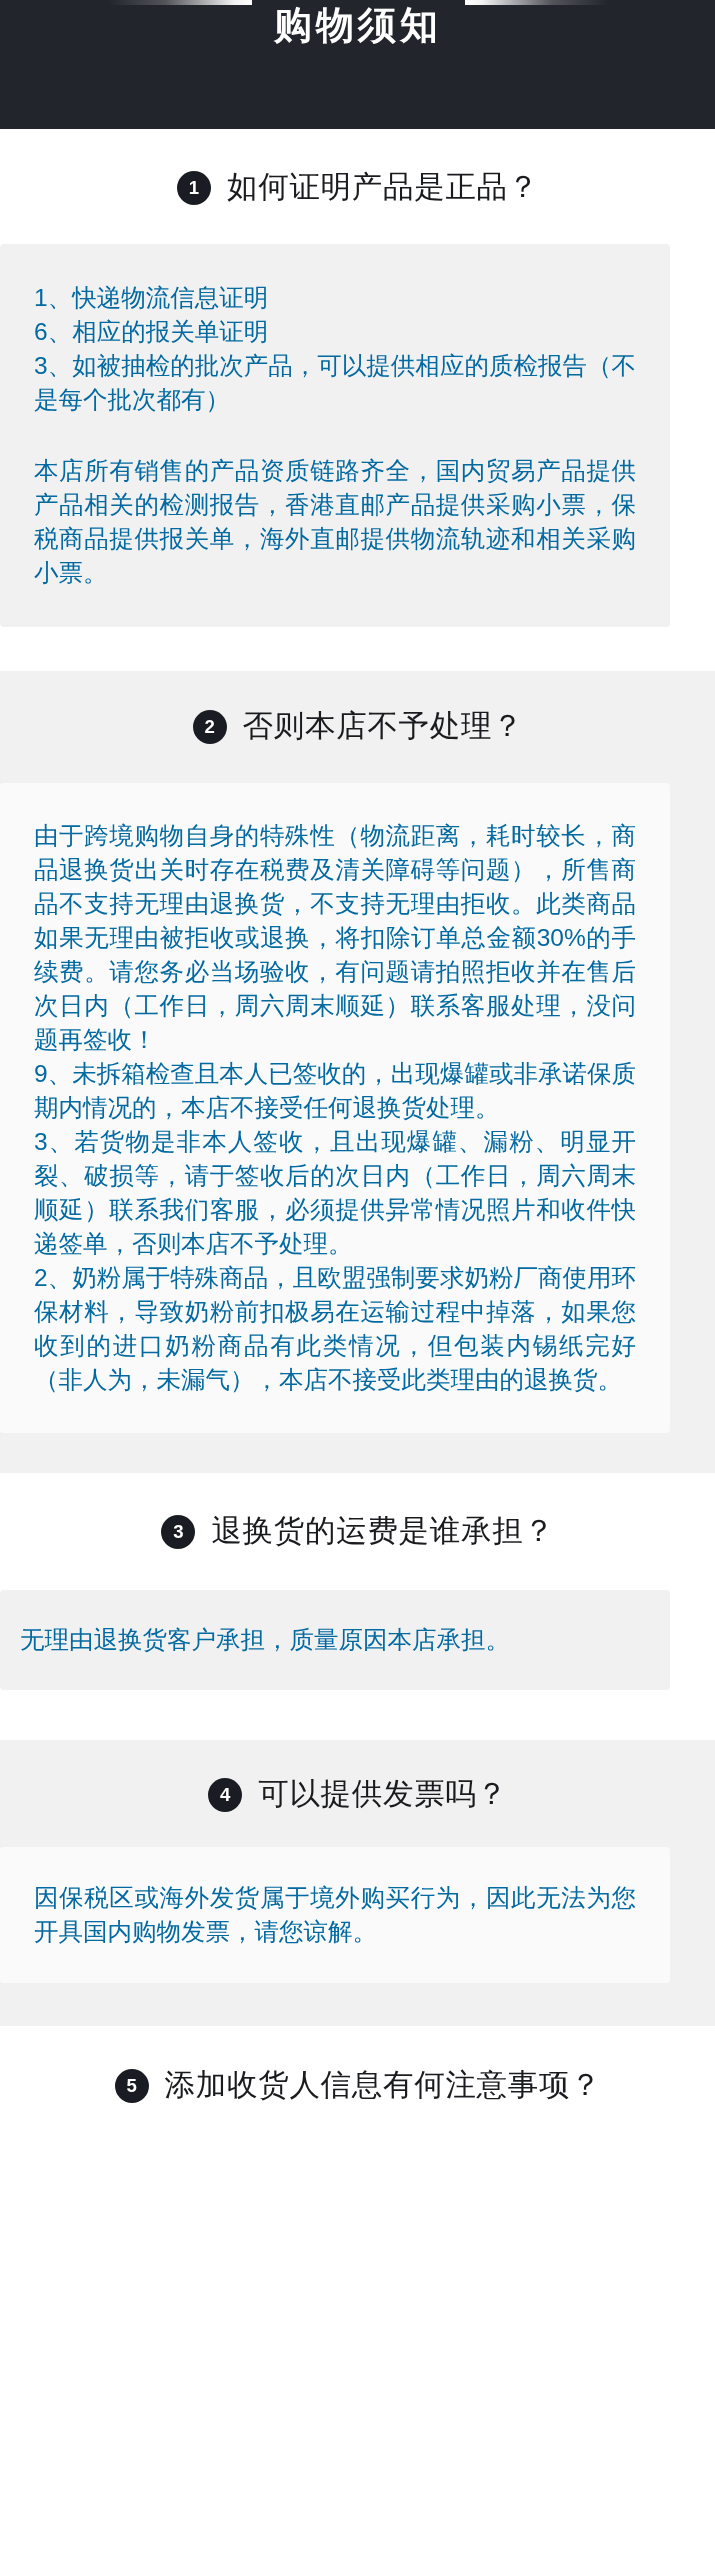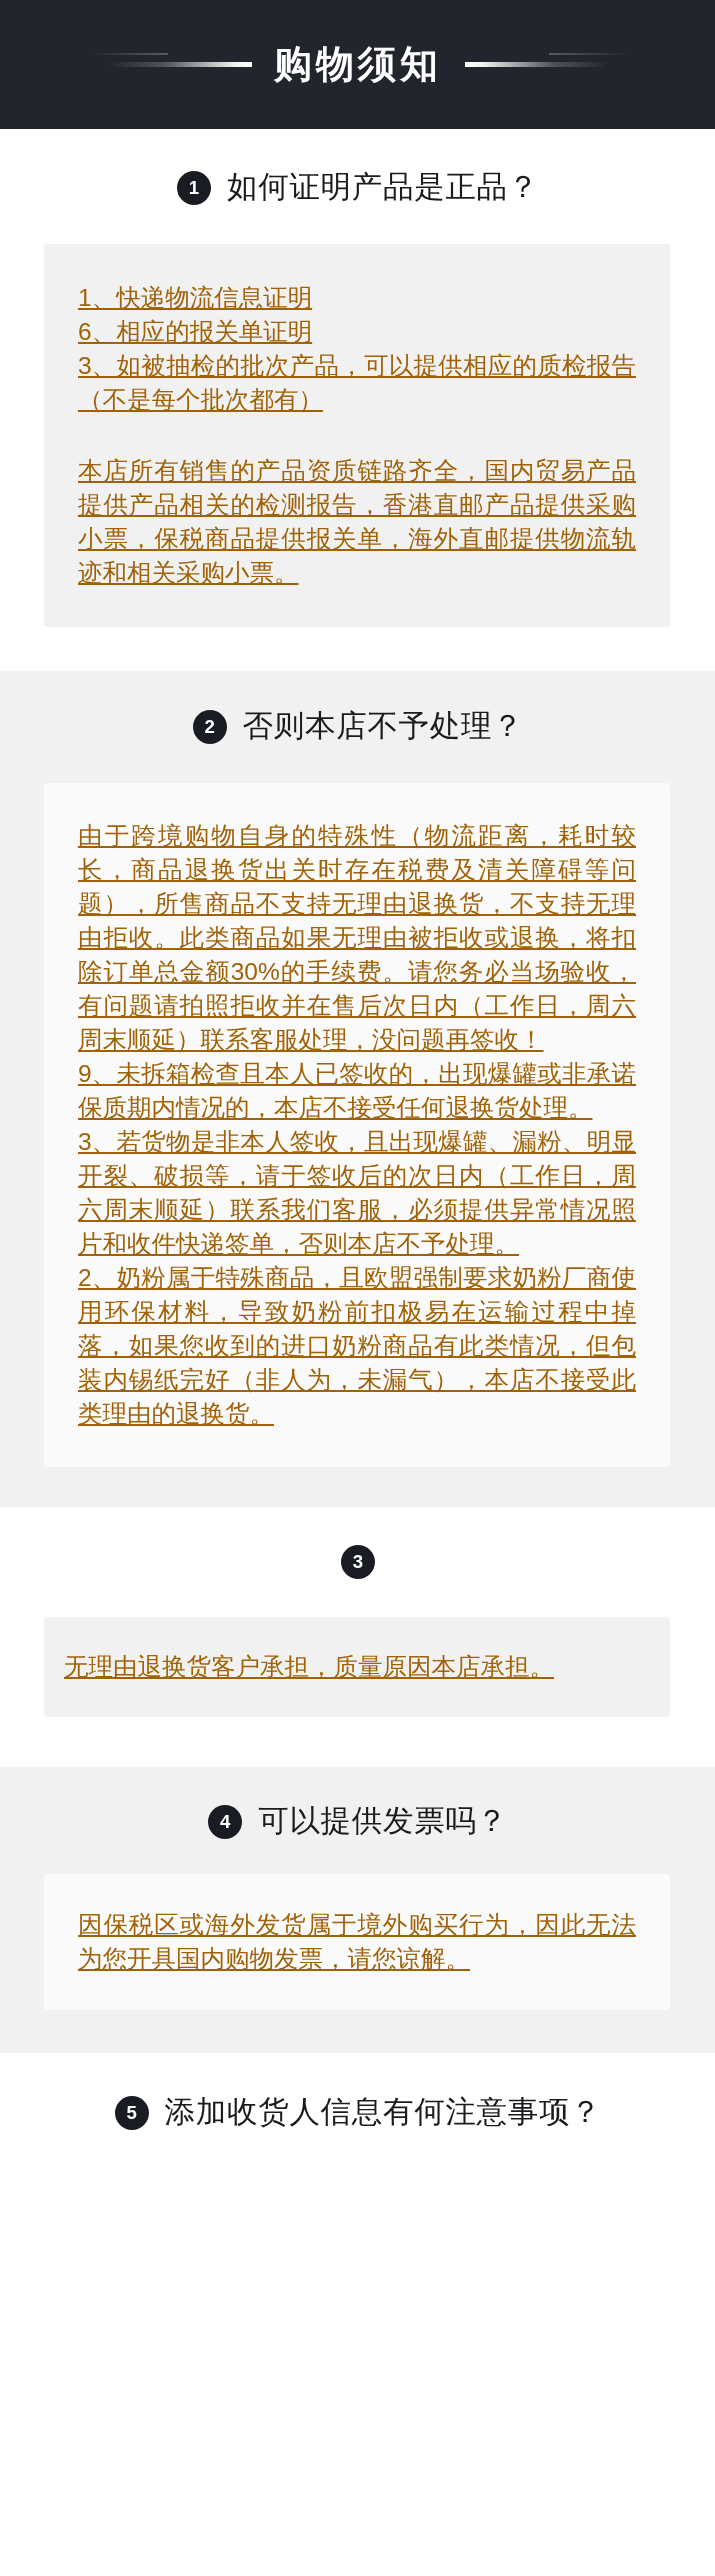--- a/index.html
+++ b/index.html
@@ -6,21 +6,21 @@
   html,body { background:#ffffff; }
   .page {
     width:716px; min-height:2576px; margin:0 auto; background:#ffffff;
     font-family:"Liberation Sans","DejaVu Sans",sans-serif;
     position:relative; overflow:hidden;
   }
 
   
   .hero {
     height:129px; background:#22252c;
-    display:flex; align-items:center; justify-content:center; gap:22.5px;
+    display:flex; align-items:flex-start; justify-content:center; gap:22.5px;
   }
   .hero-title {
     color:#ffffff; font-size:38px; font-weight:bold; letter-spacing:4px;
     white-space:nowrap;
   }
   .hero-line { width:144px; height:5.3px; position:relative; }
   .hero-line.left  { background:linear-gradient(to right, rgba(255,255,255,0) 0%, rgba(255,255,255,0.22) 40%, #f2f2f2 88%, #ffffff 100%); }
   .hero-line.right { background:linear-gradient(to left,  rgba(255,255,255,0) 0%, rgba(255,255,255,0.22) 40%, #f2f2f2 88%, #ffffff 100%); }
   .hero-line.left::before, .hero-line.right::before {
     content:""; position:absolute; height:2px; width:80px; top:-9.3px;
@@ -33,22 +33,22 @@
   .sec-heading { display:flex; align-items:center; justify-content:center; gap:16px; }
   .badge {
     width:34px; height:34px; border-radius:50%; background:#191c22; color:#ffffff;
     font-size:18.6px; font-weight:bold; display:flex; align-items:center; justify-content:center;
     flex:0 0 auto;
   }
   .htxt { font-size:30.5px; font-weight:normal; color:#1a1b1e; letter-spacing:0.7px; white-space:nowrap; }
 
   
   .graybox, .innerbox {
-    margin-left:44px; margin-right:46px; border-radius:4px;
-    font-size:24.5px; line-height:34px; color:#a16207; text-align:justify;text-decoration:underline;
+    margin-right:46px; border-radius:4px;
+    font-size:24.5px; line-height:34px; color:#0369a1; text-align:justify;
   }
   .graybox { background:#f1f1f1; }
   .innerbox { background:#fafafa; }
   .gap-top { margin-top:37px; }
 
   
   .sec1 .sec-heading { margin:38px 0 36px; }
   .sec1 .graybox { padding:37px 34px; }
 
   .band { background:#f1f1f1; }
@@ -101,20 +101,21 @@
       <p>由于跨境购物自身的特殊性（物流距离，耗时较长，商品退换货出关时存在税费及清关障碍等问题），所售商品不支持无理由退换货，不支持无理由拒收。此类商品如果无理由被拒收或退换，将扣除订单总金额30%的手续费。请您务必当场验收，有问题请拍照拒收并在售后次日内（工作日，周六周末顺延）联系客服处理，没问题再签收！</p>
       <p>9、未拆箱检查且本人已签收的，出现爆罐或非承诺保质期内情况的，本店不接受任何退换货处理。</p>
       <p>3、若货物是非本人签收，且出现爆罐、漏粉、明显开裂、破损等，请于签收后的次日内（工作日，周六周末顺延）联系我们客服，必须提供异常情况照片和收件快递签单，否则本店不予处理。</p>
       <p>2、奶粉属于特殊商品，且欧盟强制要求奶粉厂商使用环保材料，导致奶粉前扣极易在运输过程中掉落，如果您收到的进口奶粉商品有此类情况，但包装内锡纸完好（非人为，未漏气），本店不接受此类理由的退换货。</p>
     </div>
   </section>
 
   <section class="sec3">
     <div class="sec-heading">
       <span class="badge">3</span>
+      <h2 class="htxt">退换货的运费是谁承担？</h2>
     </div>
     <div class="graybox">
       <p>无理由退换货客户承担，质量原因本店承担。</p>
     </div>
   </section>
 
   <section class="band band4">
     <div class="sec-heading">
       <span class="badge">4</span>
       <h2 class="htxt">可以提供发票吗？</h2>

